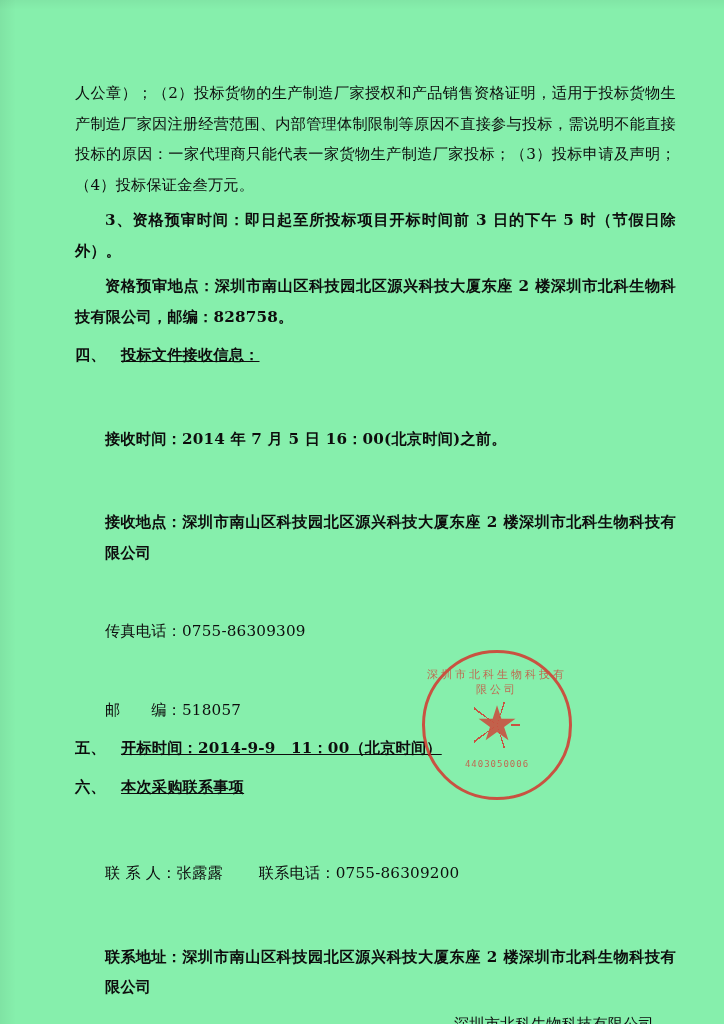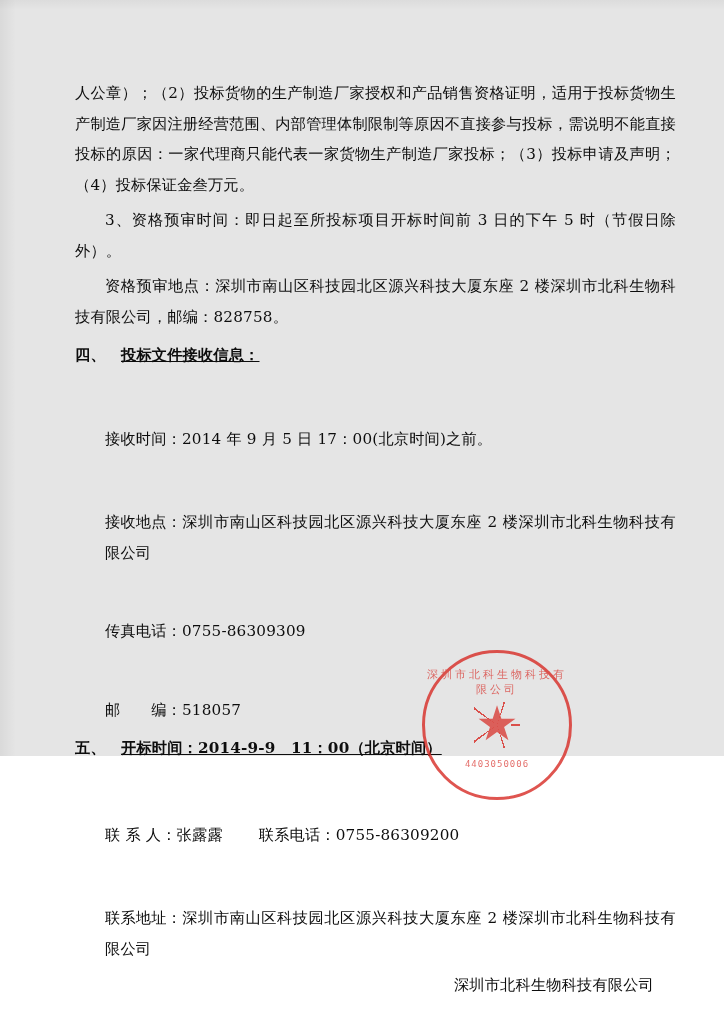--- a/index.html
+++ b/index.html
@@ -11,22 +11,22 @@
     height: 1024px;
     background: #ffffff;
     font-family: "DejaVu Serif", "Liberation Serif", serif;
     color: #0d0d0d;
     overflow: hidden;
     position: relative;
   }
   .page {
     position: relative;
     width: 724px;
-    height: 756px;
-    background: #e5e5e5;
+    height: 1024px;
+    background: #86efac;
     box-sizing: border-box;
     padding: 78px 48px 4px 75px;
   }
   .doc-body {
     position: relative;
     z-index: 2;
   }
   p {
     margin: 0;
     font-size: 15.2px;
@@ -52,20 +52,21 @@
   }
   .sub {
     padding-left: 30px;
   }
   .sub .lbl {
     display: inline-block;
     margin-top: 48px;
   }
   .blk-5 {
     margin-top: 5px;
+    font-weight: bold;
   }
   .blk-8 {
     margin-top: 8px;
   }
   .contact-line .gap {
     display: inline-block;
     width: 36px;
   }
   .sig-block {
     margin-top: 6px;
@@ -168,39 +169,42 @@
 
     <p class="para indent2 blk-5">3、资格预审时间：即日起至所投标项目开标时间前 3 日的下午 5 时（节假日除外）。</p>
 
     <p class="para indent2 blk-5">资格预审地点：深圳市南山区科技园北区源兴科技大厦东座 2 楼深圳市北科生物科技有限公司，邮编：828758。</p>
 
     <p class="heading blk-8">
       <span class="num">四、</span><span>投标文件接收信息：</span>
     </p>
 
     <p class="sub blk-5">
-      <span class="lbl">接收时间：</span><span>2014 年 9 月 5 日 17：00(北京时间)之前。</span>
+      <span class="lbl">接收时间：</span><span>2014 年 7 月 5 日 16：00(北京时间)之前。</span>
     </p>
 
     <p class="sub blk-5">
       <span class="lbl">接收地点：</span><span>深圳市南山区科技园北区源兴科技大厦东座 2 楼深圳市北科生物科技有限公司</span>
     </p>
 
     <p class="sub">
       <span class="lbl">传真电话：</span><span class="num-latin">0755-86309309</span>
     </p>
 
     <p class="sub">
       <span class="lbl">邮　　编：</span><span class="num-latin">518057</span>
     </p>
 
     <p class="heading blk-8">
       <span class="num">五、</span><span>开标时间：</span><span>2014-9-9　11：00（北京时间）</span>
     </p>
 
+    <p class="heading blk-8">
+      <span class="num">六、</span><span>本次采购联系事项</span>
+    </p>
 
     <p class="sub blk-8 contact-line">
       <span class="lbl">联 系 人：</span><span>张露露</span><span class="gap"></span><span class="lbl">联系电话：</span><span class="num-latin">0755-86309200</span>
     </p>
 
     <p class="sub blk-5">
       <span class="lbl">联系地址：</span><span>深圳市南山区科技园北区源兴科技大厦东座 2 楼深圳市北科生物科技有限公司</span>
     </p>
 
     <div class="sig-block">

